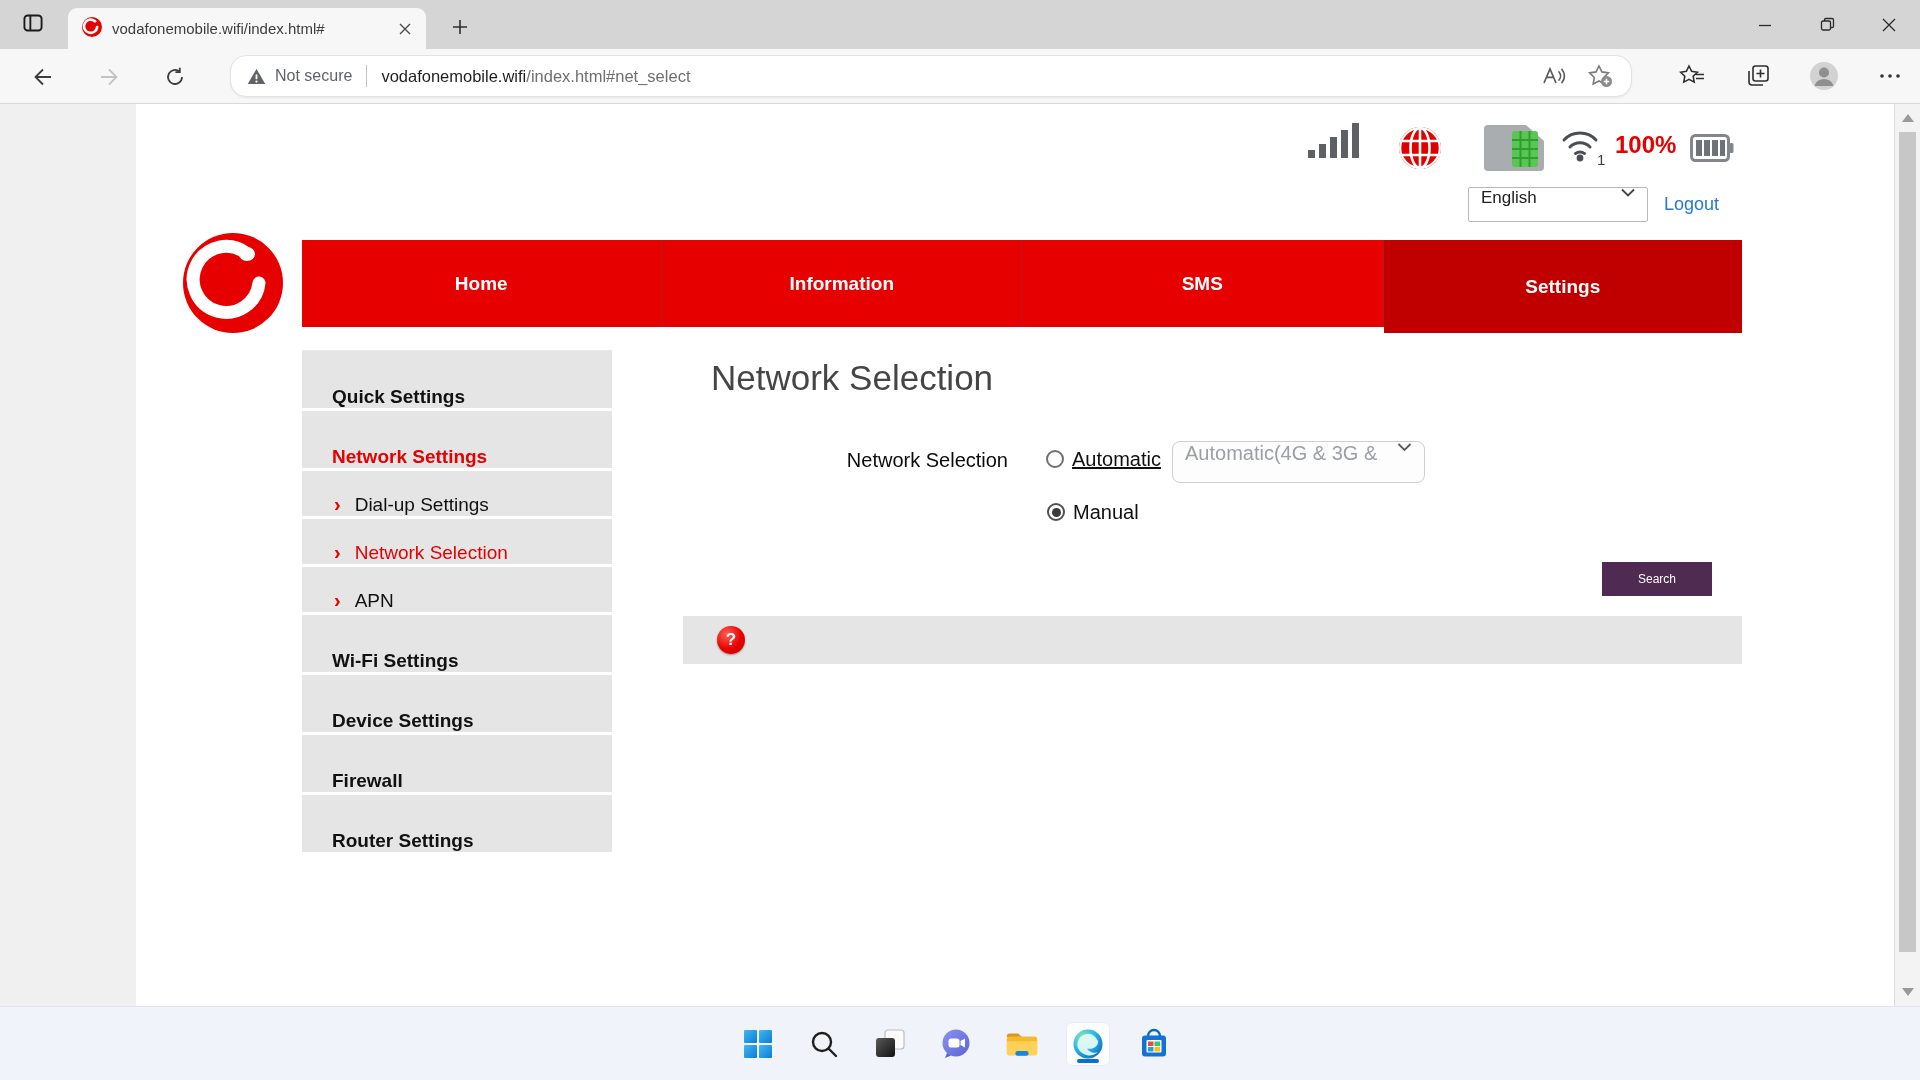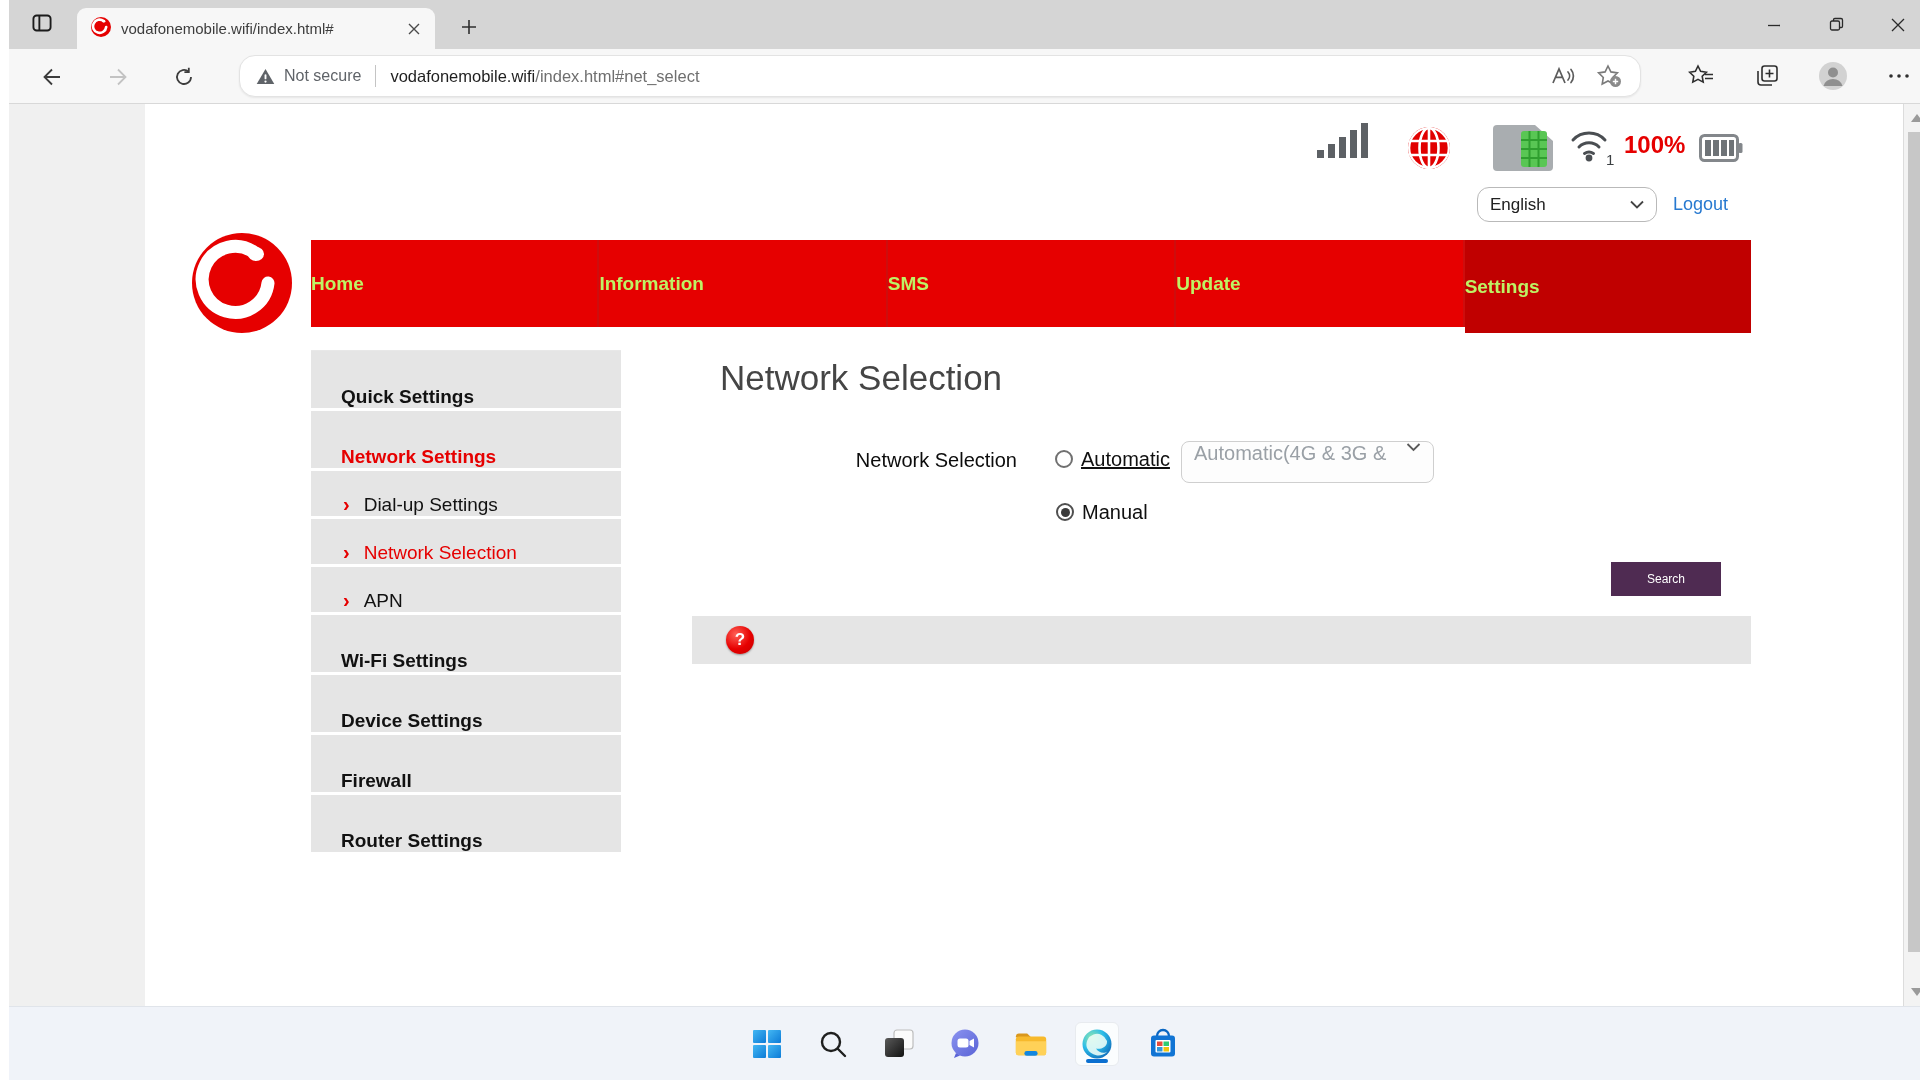--- a/index.html
+++ b/index.html
@@ -1,17 +1,17 @@
 <!DOCTYPE html>
 <html><head>
 <meta charset="utf-8">
 <style>
   * { box-sizing: border-box; margin: 0; padding: 0; }
   html,body { width:1920px; height:1080px; overflow:hidden; font-family:"Liberation Sans",sans-serif; }
-  #screen { position:relative; width:1816px; height:1080px; background:#fff;margin-left:9px; }
+  #screen { position:relative; width:1816px; height:1080px; background:#fff; }
 
   
   .tabstrip { position:absolute; left:0; top:0; width:1920px; height:49px; background:#d5d5d5; }
   .tab-actions { position:absolute; left:14px; top:9px; width:38px; height:32px; border-radius:6px; display:flex; align-items:center; justify-content:center; }
   .tab { position:absolute; left:68px; top:8px; width:358px; height:41px; background:#f7f7f7; border-radius:9px 9px 0 0; display:flex; align-items:center; padding:0 10px 0 14px; }
   .tab-title { flex:1; font-size:15px; color:#3d3d3d; white-space:nowrap; overflow:hidden; margin:0 8px 0 10px; }
   .tab-close { width:22px; height:22px; display:flex; align-items:center; justify-content:center; border-radius:4px; }
   .newtab { position:absolute; left:444px; top:13px; width:32px; height:28px; display:flex; align-items:center; justify-content:center; }
   .win-controls { position:absolute; right:0; top:0; height:49px; display:flex; }
   .win-btn { width:62px; height:49px; display:flex; align-items:center; justify-content:center; }
@@ -41,28 +41,28 @@
   .tri-up { width:0; height:0; border-left:6px solid transparent; border-right:6px solid transparent; border-bottom:8px solid #9a9a9a; }
   .tri-down { width:0; height:0; border-left:6px solid transparent; border-right:6px solid transparent; border-top:8px solid #9a9a9a; }
   .sb-thumb { position:absolute; left:4px; top:28px; width:17px; height:820px; background:#c7c7c7; }
 
   
   .status-item { position:absolute; }
   .batt-pct { left:1615px; top:131px; font-size:24px; font-weight:bold; color:#e60000; }
   .wifi-sub { position:absolute; left:1597px; top:151px; font-size:15px; color:#3c4043; }
 
   
-  .lang-select { position:absolute; left:1468px; top:187px; width:180px; height:35px; background:#fff; border:1px solid #b9b9b9; border-radius:12px; display:flex; align-items:center; padding:0 12px; }
+  .lang-select { position:absolute; left:1468px; top:187px; width:180px; height:35px; background:#fff; border:1px solid #b9b9b9; border-radius:2px; display:flex; align-items:flex-start; padding:0 12px; }
   .lang-select span { font-size:17px; color:#222; flex:1; }
   .logout { position:absolute; left:1664px; top:194px; font-size:18px; color:#2779d0; cursor:pointer; }
 
   
   .vf-logo { position:absolute; left:183px; top:233px; width:100px; height:100px; }
   .navbar { position:absolute; left:302px; top:240px; width:1440px; height:87px; display:flex; }
-  .nav-item { flex:1; background:#e60000; color:#bef264; font-weight:bold; font-size:19px; display:flex; align-items:center; border-right:2px solid #ce0d0d; cursor:pointer; }
+  .nav-item { flex:1; background:#e60000; color:#ffffff; font-weight:bold; font-size:19px; display:flex; align-items:center; justify-content:center; border-right:2px solid #ce0d0d; cursor:pointer; }
   .nav-item:last-child { border-right:none; }
   .nav-item.active { background:#c00000; height:93px; }
 
   
   .sidebar { position:absolute; left:302px; top:350px; width:310px; border-top:1px solid #e8e8e8; }
   .side-row { background:#e5e5e5; border-bottom:3px solid #fff; display:flex; align-items:flex-end; padding-left:30px; font-size:19px; color:#111; cursor:pointer; }
   .side-row.section { height:60px; font-weight:bold; }
   .side-row.sub { height:48px; padding-left:32px; }
   .side-row .chev { color:#e60000; font-weight:bold; font-size:20px; margin-right:14px; }
   .side-row.active-red { color:#e60000; }
@@ -314,23 +314,20 @@
   <div class="navbar">
     <div class="nav-item">
         <span>Home</span>
       </div>
     <div class="nav-item">
         <span>Information</span>
       </div>
     <div class="nav-item">
         <span>SMS</span>
       </div>
-    <div class="nav-item">
-        <span>Update</span>
-      </div>
     <div class="nav-item active">
         <span>Settings</span>
       </div>
   </div>
 
   <div class="sidebar">
     <div class="side-row section">
         <span>Quick Settings</span>
       </div>
     <div class="side-row section active-red">

